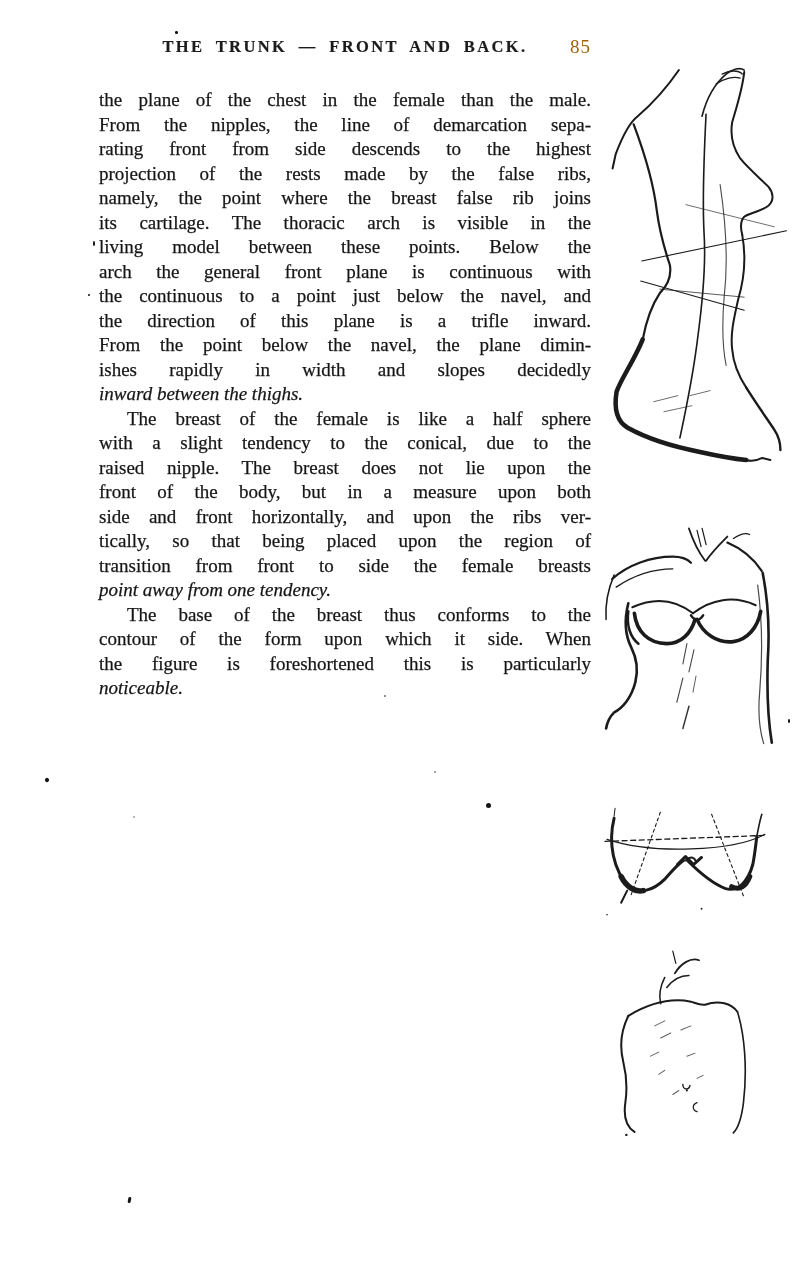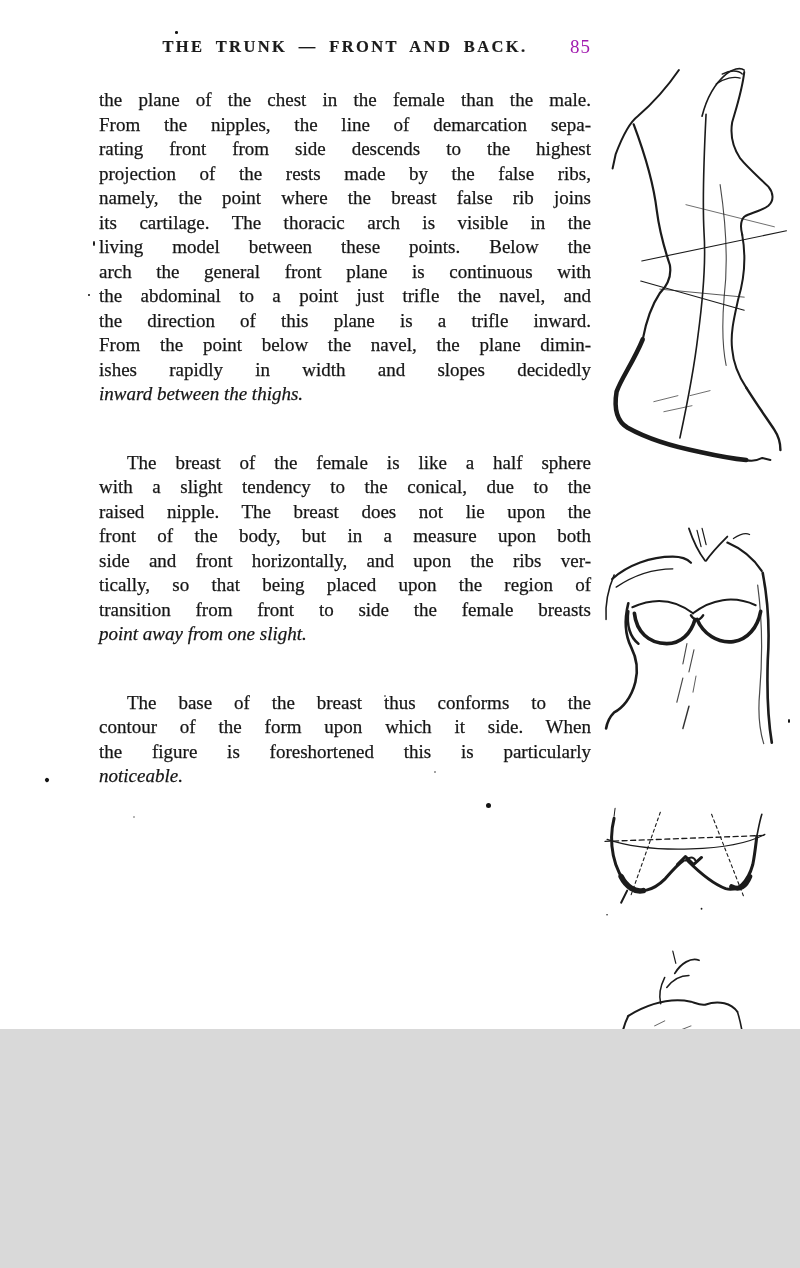--- a/index.html
+++ b/index.html
@@ -1,40 +1,40 @@
 <!DOCTYPE html>
 <html><head>
 <meta charset="utf-8">
 <style>
   html,body{margin:0;padding:0;background:#d9d9d9;}
   .page{
-    position:relative;width:800px;height:1029px;background:#ffffff;
+    position:relative;width:800px;height:1268px;background:#ffffff;
     overflow:hidden;font-family:"Liberation Serif",serif;color:#161616;
     margin:0 auto;
   }
   
   .running-head{position:absolute;left:99px;top:37px;width:492px;height:24px;}
   .head-title{
     display:block;text-align:center;font-size:16.5px;font-weight:bold;
     letter-spacing:2.4px;word-spacing:5px;color:#1b1b1b;
     -webkit-text-stroke:0.2px #1b1b1b;
   }
   .page-num{
     position:absolute;right:0px;top:-1px;font-size:19px;letter-spacing:1px;
-    color:#a21caf;
+    color:#a16207;
   }
   
   .text-col{position:absolute;left:99px;top:88px;width:492px;}
   .line{
     font-size:19px;line-height:24.5px;color:#151515;
     text-align:justify;text-align-last:justify;
     -webkit-text-stroke:0.25px #1c1c1c;
   }
   .para .line:last-child{text-align-last:left;font-style:italic;}
-  .para.indent .line:first-child{text-indent:28px;margin-top:44px;}
+  .para.indent .line:first-child{text-indent:28px;}
   
   .fig{position:absolute;}
   .fig path, .fig line{fill:none;stroke:#1b1b1b;stroke-linecap:round;stroke-linejoin:round;}
   .fig .fill{stroke:none;}
   
   .speck{position:absolute;background:#141414;border-radius:45%;}
 </style>
 </head>
 <body>
 
@@ -48,35 +48,35 @@
   <div class="text-col" id="textcol">
       <div class="para">
         <div class="line">the plane of the chest in the female than the male.</div>
         <div class="line">From the nipples, the line of demarcation sepa-</div>
         <div class="line">rating front from side descends to the highest</div>
         <div class="line">projection of the rests made by the false ribs,</div>
         <div class="line">namely, the point where the breast false rib joins</div>
         <div class="line">its cartilage.  The thoracic arch is visible in the</div>
         <div class="line">living model between these points.  Below the</div>
         <div class="line">arch the general front plane is continuous with</div>
-        <div class="line">the abdominal to a point just trifle the navel, and</div>
+        <div class="line">the continuous to a point just below the navel, and</div>
         <div class="line">the direction of this plane is a trifle inward.</div>
         <div class="line">From the point below the navel, the plane dimin-</div>
         <div class="line">ishes rapidly in width and slopes decidedly</div>
         <div class="line">inward between the thighs.</div>
       </div>
       <div class="para indent">
         <div class="line">The breast of the female is like a half sphere</div>
         <div class="line">with a slight tendency to the conical, due to the</div>
         <div class="line">raised nipple.  The breast does not lie upon the</div>
         <div class="line">front of the body, but in a measure upon both</div>
         <div class="line">side and front horizontally, and upon the ribs ver-</div>
         <div class="line">tically, so that being placed upon the region of</div>
         <div class="line">transition from front to side the female breasts</div>
-        <div class="line">point away from one slight.</div>
+        <div class="line">point away from one tendency.</div>
       </div>
       <div class="para indent">
         <div class="line">The base of the breast thus conforms to the</div>
         <div class="line">contour of the form upon which it side.  When</div>
         <div class="line">the figure is foreshortened this is particularly</div>
         <div class="line">noticeable.</div>
       </div>
     </div>
 
   <svg class="fig" style="left:593px;top:64px;" width="207" height="402" viewBox="0 0 205 400" role="img" aria-label="sketch of female torso, three-quarter back view">

